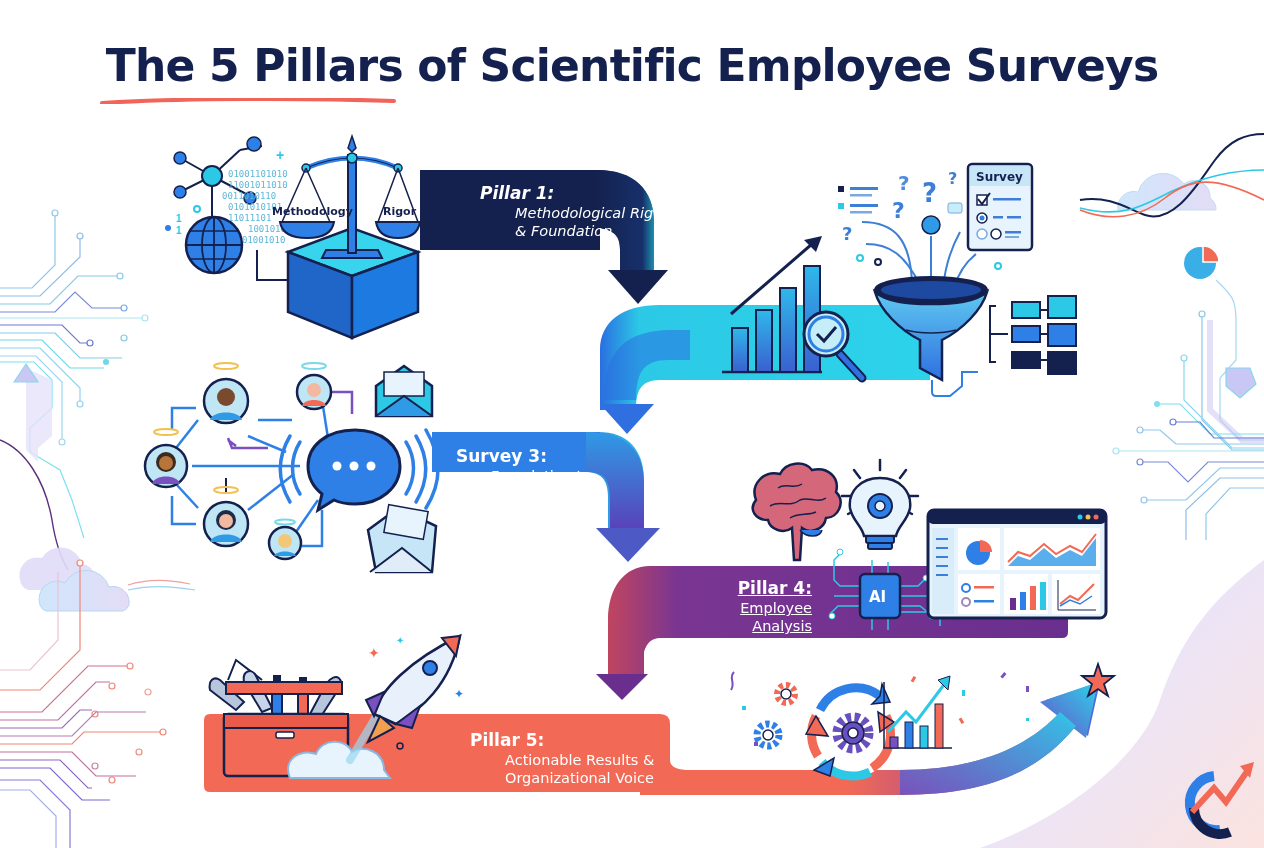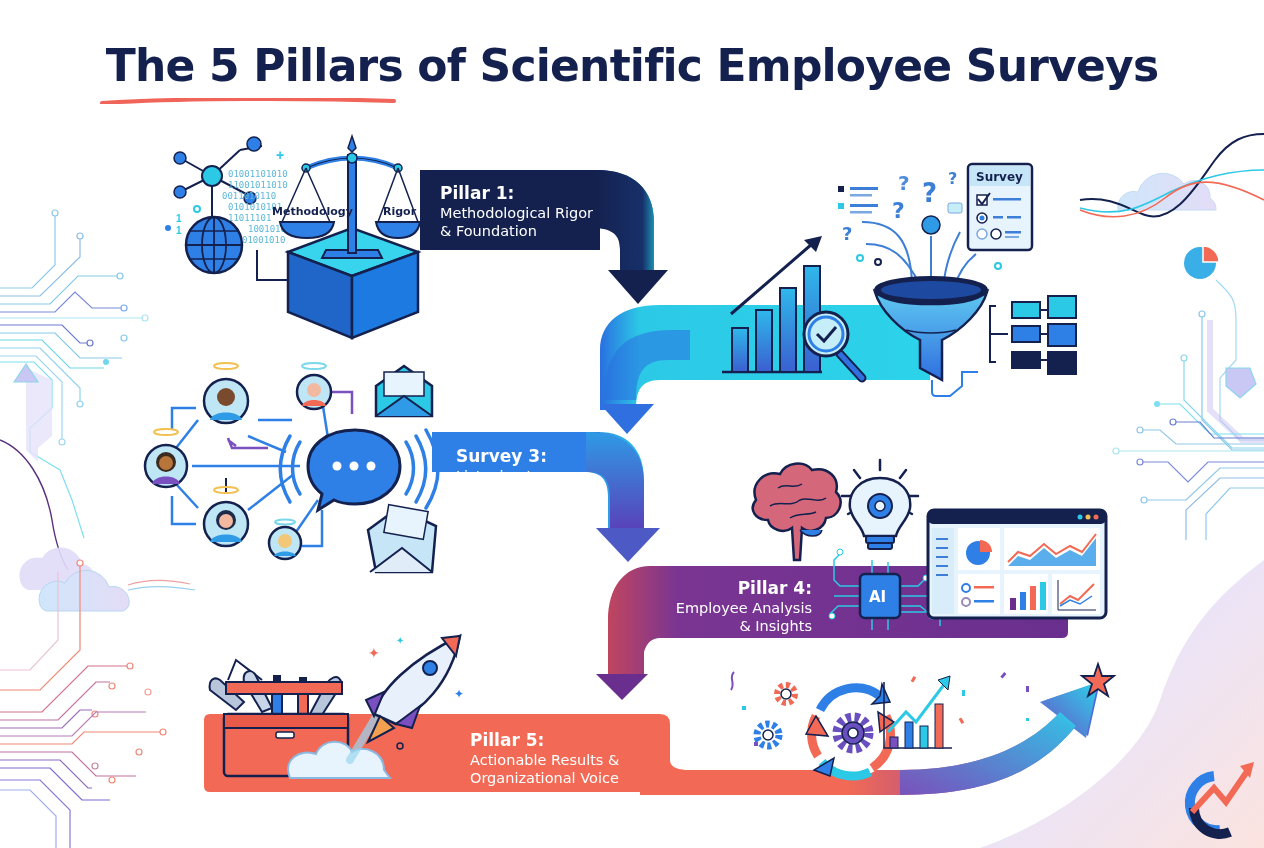--- a/index.html
+++ b/index.html
@@ -15,22 +15,22 @@
     font-size: 44px; letter-spacing: -0.8px; color: #14214f; margin: 0;
   }
   .underline {
     position: absolute; left: 100px; top: 98px; width: 296px; height: 6px;
   }
   .label {
     position: absolute; color: #ffffff; line-height: 1.25;
     font-family: "DejaVu Sans", sans-serif;
   }
   .label .num { font-weight: bold; font-size: 17px; display: block; }
-  .label .desc { font-size: 14.5px; display: block; }
-  .label.right { text-align: right; }
+  .label .desc { font-size: 14.5px; display: block; margin-left: 35px; }
+  .label.right { text-align: right; text-decoration: underline; }
   .tag { font-family: "DejaVu Sans", sans-serif; font-weight: bold; font-size: 11px; fill: #14214f; }
   .survey-title { font-family: "DejaVu Sans", sans-serif; font-weight: bold; font-size: 12px; fill: #14214f; }
   .ai-text { font-family: "DejaVu Sans", sans-serif; font-weight: bold; font-size: 15px; fill: #ffffff; }
   .binary { font-family: "DejaVu Sans Mono", monospace; font-size: 9px; fill: #5fb8d8; }
   .qmark { font-family: "DejaVu Sans", sans-serif; font-weight: bold; fill: #3d7fd6; }
 </style>
 </head>
 <body>
 
 <svg class="canvas" viewBox="0 0 1264 848" xmlns="http://www.w3.org/2000/svg">
@@ -588,29 +588,29 @@
     <path d="M1192 812 L1214 788 L1226 802 L1248 770" fill="none" stroke="#f26a55" stroke-width="6"></path>
     <path d="M1254 762 L1240 766 L1250 778 Z" fill="#f26a55"></path>
   </g>
 </svg>
 
 <h1 class="title">The 5 Pillars of Scientific Employee Surveys</h1>
 <svg class="underline" viewBox="0 0 296 6" preserveAspectRatio="none">
   <path d="M2 5 C80 0 210 0 294 3" stroke="#f0645a" stroke-width="4" fill="none" stroke-linecap="round"></path>
 </svg>
 
-<div class="label" style="left:440px; top:183px;">
+<div class="label" style="left:480px; top:183px;font-style:italic;">
   <span class="num">Pillar 1:</span>
   <span class="desc">Methodological Rigor</span>
   <span class="desc">&amp; Foundation</span>
 </div>
 
 <div class="label" style="left:456px; top:446px;">
   <span class="num">Survey 3:</span>
-  <span class="desc">Listening to</span>
+  <span class="desc">Foundation to</span>
   <span class="desc">Employee Voice</span>
 </div>
 
 <div class="label right" style="left:660px; top:578px; width:152px;">
   <span class="num">Pillar 4:</span>
   <span class="desc">Employee Analysis</span>
   <span class="desc">&amp; Insights</span>
 </div>
 
 <div class="label" style="left:470px; top:730px;">

